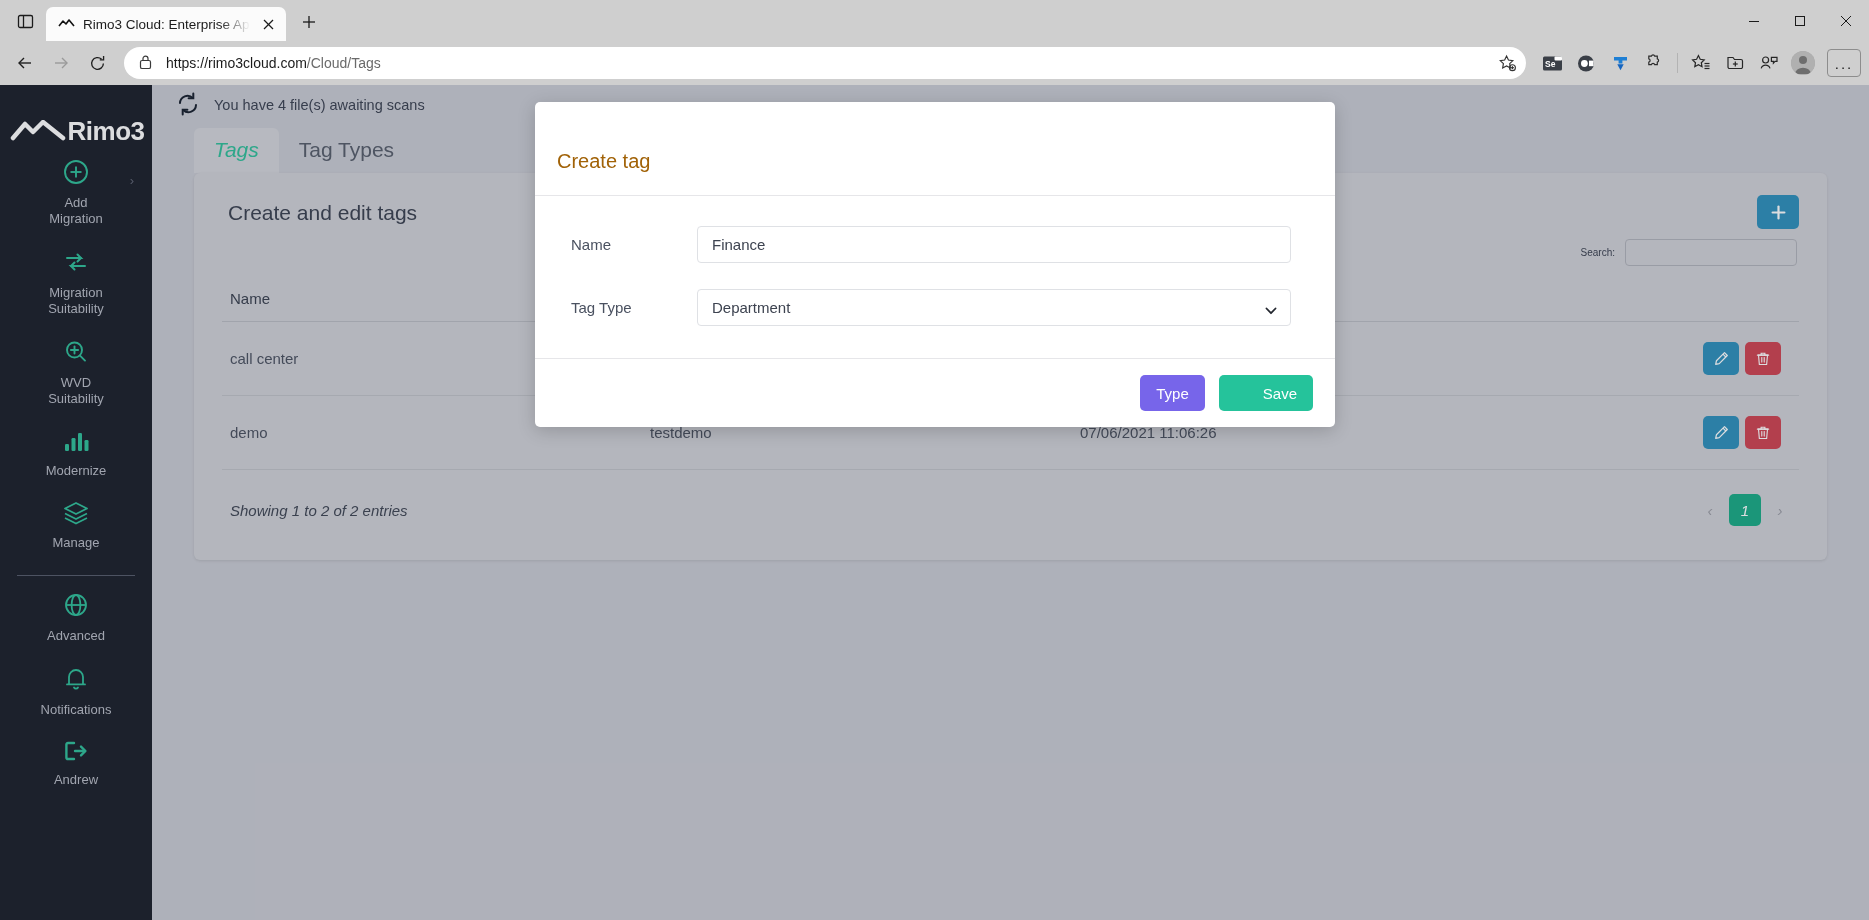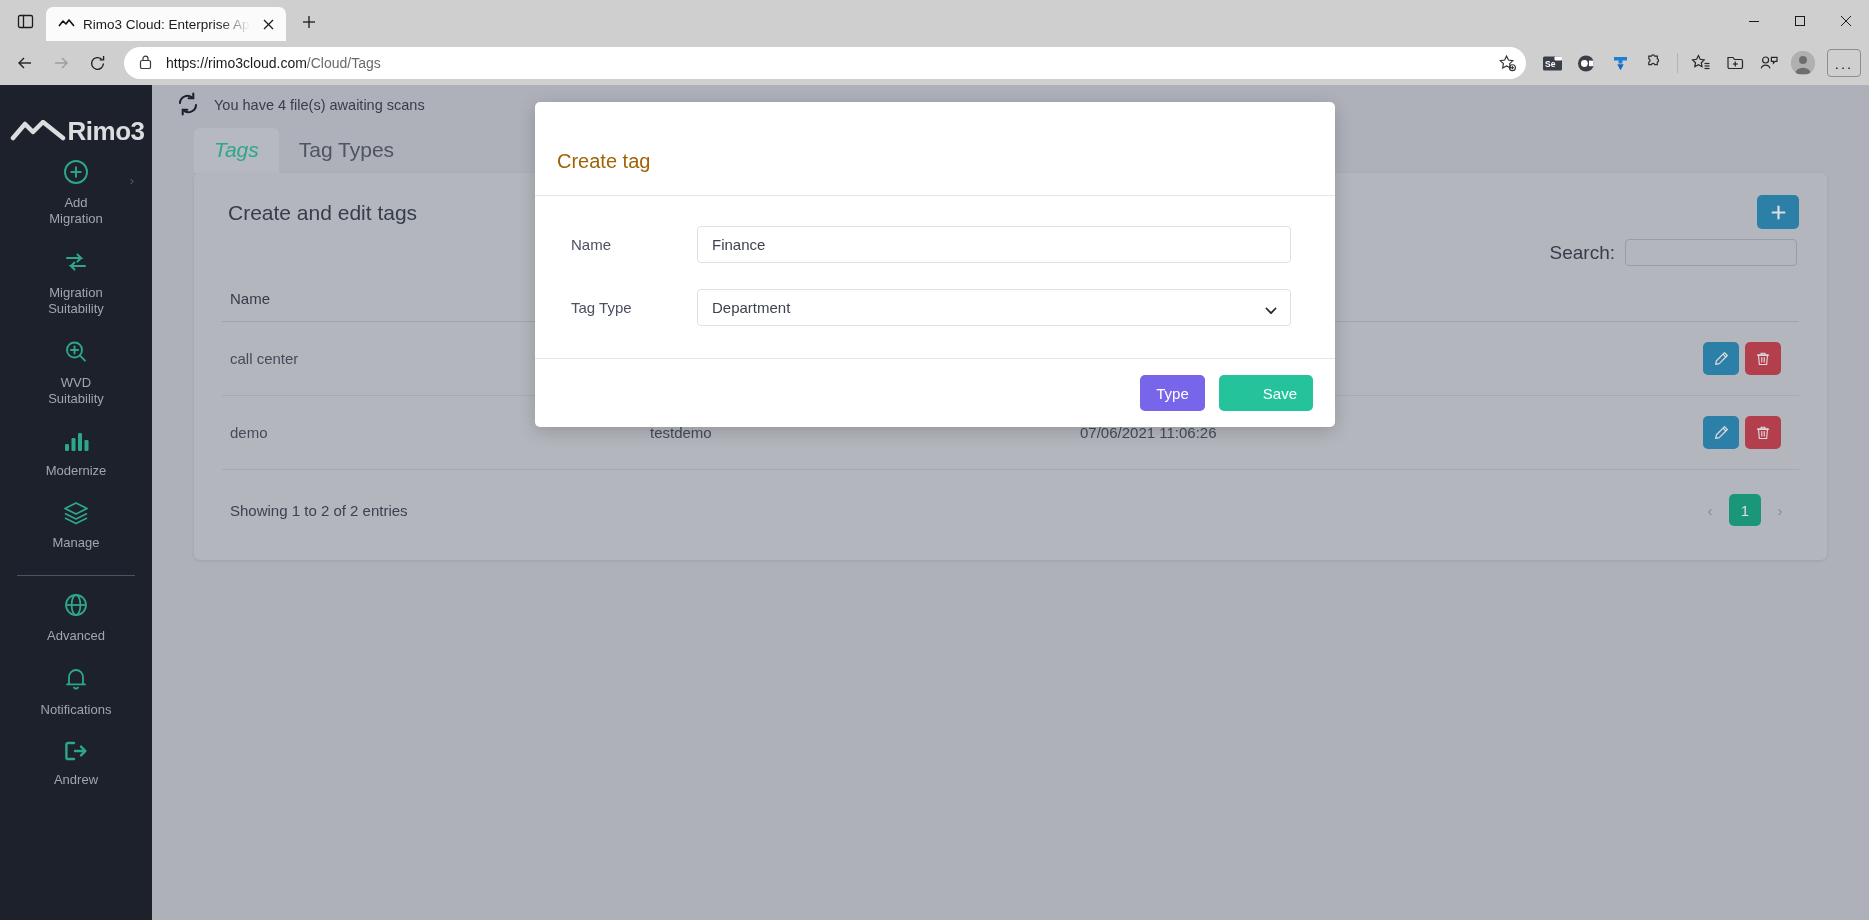--- a/index.html
+++ b/index.html
@@ -144,21 +144,21 @@
   }
   .card-head { display: flex; align-items: flex-start; justify-content: space-between; }
   .card-title { font-size: 21px; color: #3a4150; padding: 6px 0 0 6px; }
   .addbtn {
     width: 42px; height: 34px; background: #2e8fbb; border-radius: 5px;
     display: flex; align-items: center; justify-content: center; color: #fff;
     font-size: 19px; line-height: 1;
   }
   .searchrow { display: flex; justify-content: flex-end; align-items: center;
     gap: 10px; margin-top: 10px; padding-right: 2px; }
-  .searchlabel { font-size: 19px; color: #3a4150; }
+  .searchlabel { font-size: 10px; color: #3a4150; }
   .searchinput {
     width: 172px; height: 27px; border: 1px solid #b0b2ba; border-radius: 4px;
     background: transparent;
   }
 
   table { width: 100%; border-collapse: collapse; margin-top: 18px; }
   thead th {
     text-align: left; font-size: 15px; color: #39404f; font-weight: normal;
     padding: 6px 8px 14px; border-bottom: 1px solid #b9bbc3;
   }
@@ -175,20 +175,21 @@
   .actbtn {
     width: 36px; height: 33px; border-radius: 5px; display: flex;
     align-items: center; justify-content: center; color: #fff;
   }
   .actbtn.edit { background: #2e8fbb; }
   .actbtn.del { background: #cf4352; }
 
   .tablefoot {
     display: flex; align-items: center; justify-content: space-between;
     margin-top: 24px;
+    font-style: italic;
   }
   .entriestext { font-size: 15px; color: #3f4654; padding-left: 8px; }
   .pager { display: flex; align-items: center; gap: 8px; padding-right: 8px; }
   .pgbtn {
     width: 22px; height: 30px; display: flex; align-items: center;
     justify-content: center; color: #9a9ca4; font-size: 15px;
   }
   .pgnum {
     width: 32px; height: 32px; border-radius: 5px; background: #1aab86;
     color: #fff; display: flex; align-items: center; justify-content: center;

